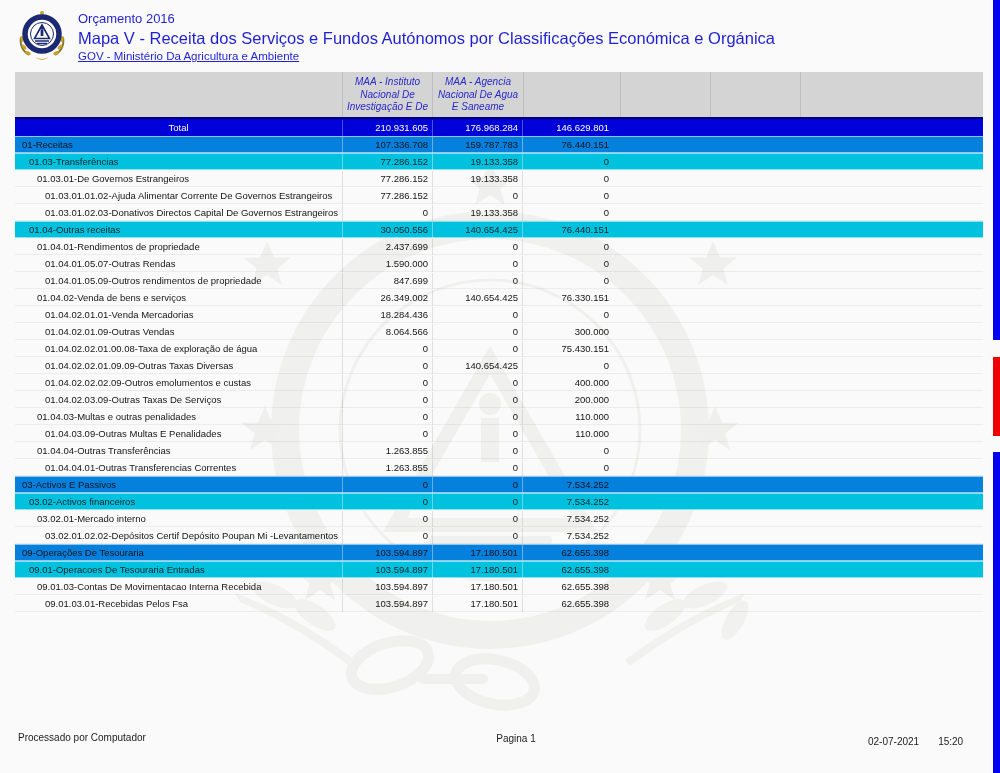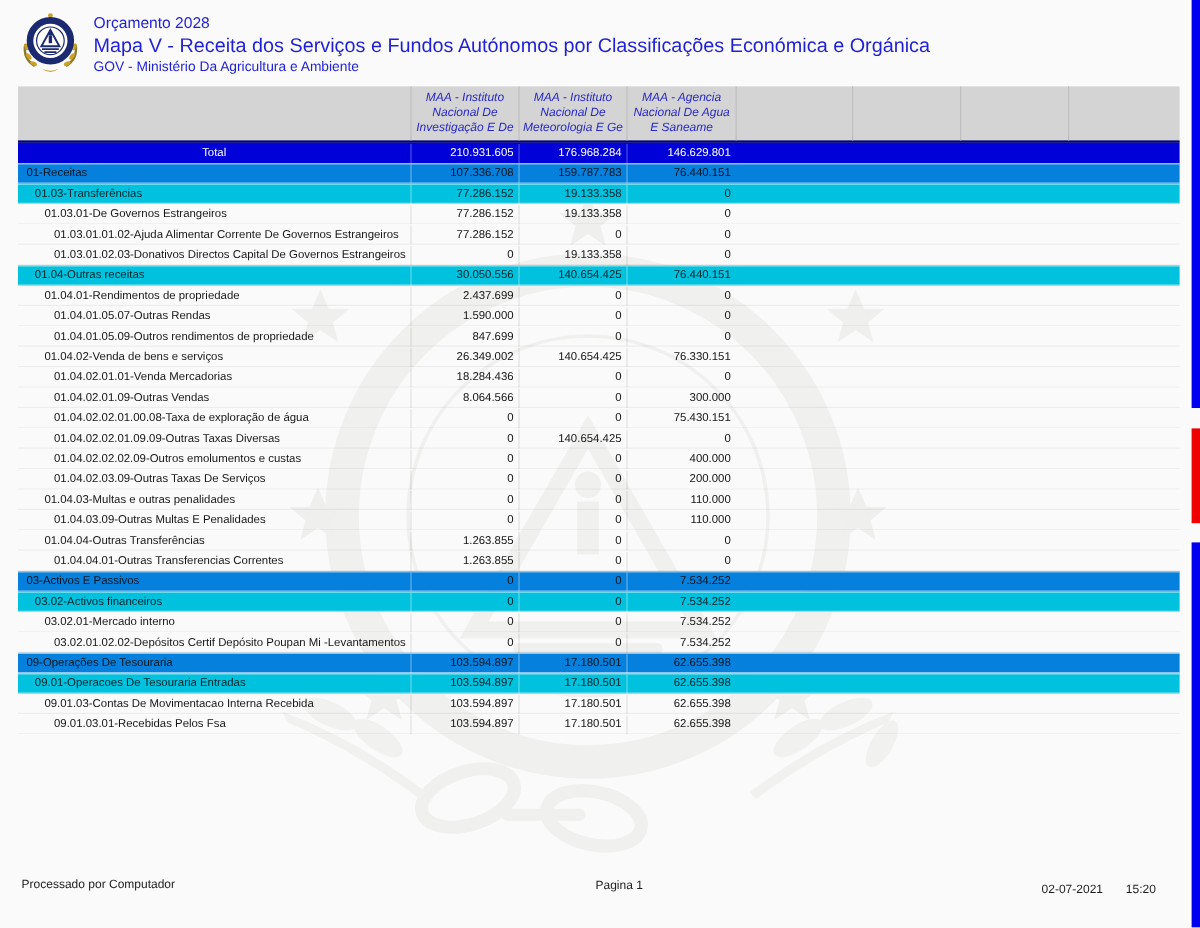--- a/index.html
+++ b/index.html
@@ -6,21 +6,21 @@
   body {
     width:1000px; height:773px; position:relative; overflow:hidden;
     background:#fafafa;
     font-family:"Liberation Sans", sans-serif;
     -webkit-font-smoothing:antialiased;
   }
   
   .logo { position:absolute; left:13px; top:7px; width:58px; height:57px; }
   .t-year  { position:absolute; left:78px; top:11px;  font-size:13px;   color:var(--title-text,#1f1fd6); }
   .t-title { position:absolute; left:78px; top:29px;  font-size:16.5px; color:var(--title-text,#1f1fd6); }
-  .t-sub   { position:absolute; left:78px; top:50px;  font-size:11.5px; color:var(--title-text,#1f1fd6); }
+  .t-sub   { position:absolute; left:78px; top:50px;  font-size:11.5px; color:var(--title-text,#1f1fd6);text-decoration:underline; }
 
   
   .watermark { position:absolute; left:200px; top:140px; width:580px; height:580px; pointer-events:none; }
 
   
   .report-table { position:absolute; left:15px; top:72px; width:968px; }
   .thead {
     display:flex; height:47px; box-sizing:border-box;
     background:var(--header-bg,#d4d4d4);
     border-bottom:2px solid #000078;
@@ -127,29 +127,28 @@
     <circle cx="29" cy="6" r="2"></circle>
   </g>
   <circle cx="29" cy="27" r="17" fill="#ffffff" stroke="#1b2a70" stroke-width="5.5"></circle>
   <circle cx="29" cy="27" r="11.5" fill="#ffffff" stroke="#1b2a70" stroke-width="1"></circle>
   <path d="M29,18 L36.5,31.5 L21.5,31.5 Z" fill="none" stroke="#1b2a70" stroke-width="1.6"></path>
   <rect x="27.6" y="22.5" width="2.8" height="6.5" fill="#1b2a70"></rect>
   <circle cx="29" cy="21" r="1.7" fill="#1b2a70"></circle>
   <path d="M22,34 h14 M24,36.5 h10" stroke="#1b2a70" stroke-width="1.5"></path>
 </svg>
 
-<div class="t-year">Orçamento 2028</div>
+<div class="t-year">Orçamento 2016</div>
 <div class="t-title">Mapa V - Receita dos Serviços e Fundos Autónomos por Classificações Económica e Orgánica</div>
 <div class="t-sub">GOV - Ministério Da Agricultura e Ambiente</div>
 
 <div class="report-table">
   <div class="thead">
     <div class="cell label"></div>
     <div class="cell c1 hcol">MAA - Instituto Nacional De Investigação E De</div>
-    <div class="cell c2 hcol">MAA - Instituto Nacional De Meteorologia E Ge</div>
     <div class="cell c3 hcol">MAA - Agencia Nacional De Agua E Saneame</div>
     <div class="cell e1"></div>
     <div class="cell e2"></div>
     <div class="cell e3"></div>
     <div class="cell e4"></div>
   </div>
   <div>
       <div class="trow total">
         <div class="cell label ind0">Total</div>
         <div class="cell num c1">210.931.605</div>

